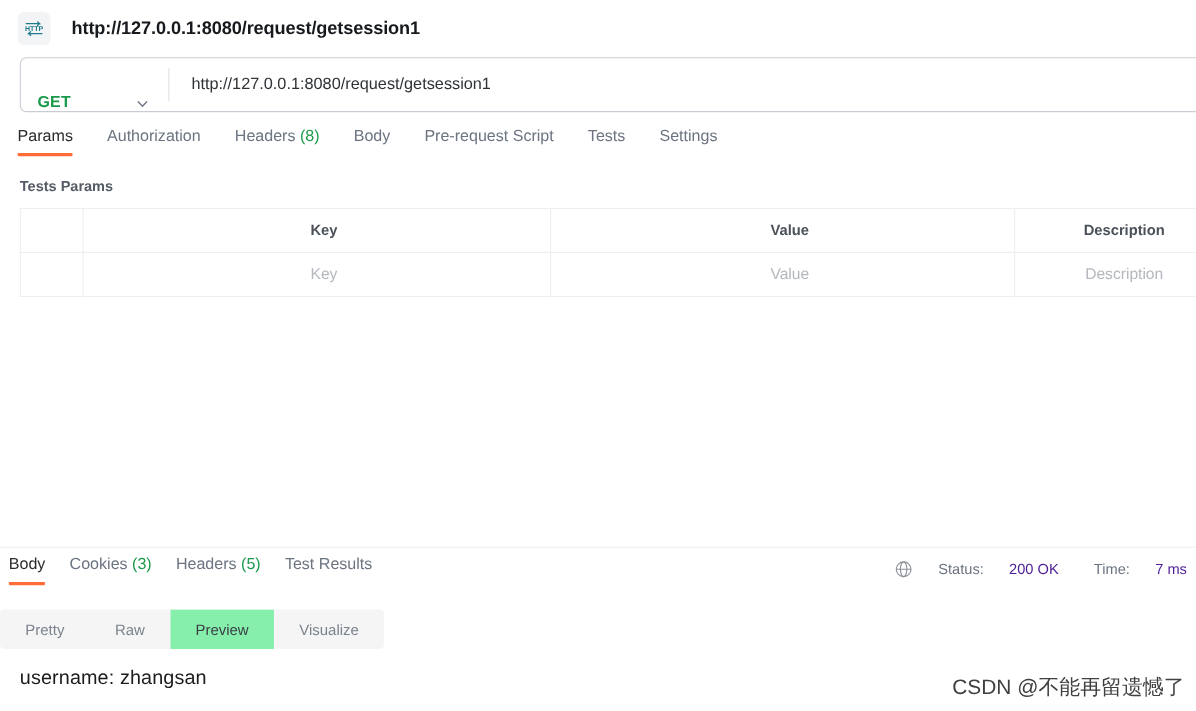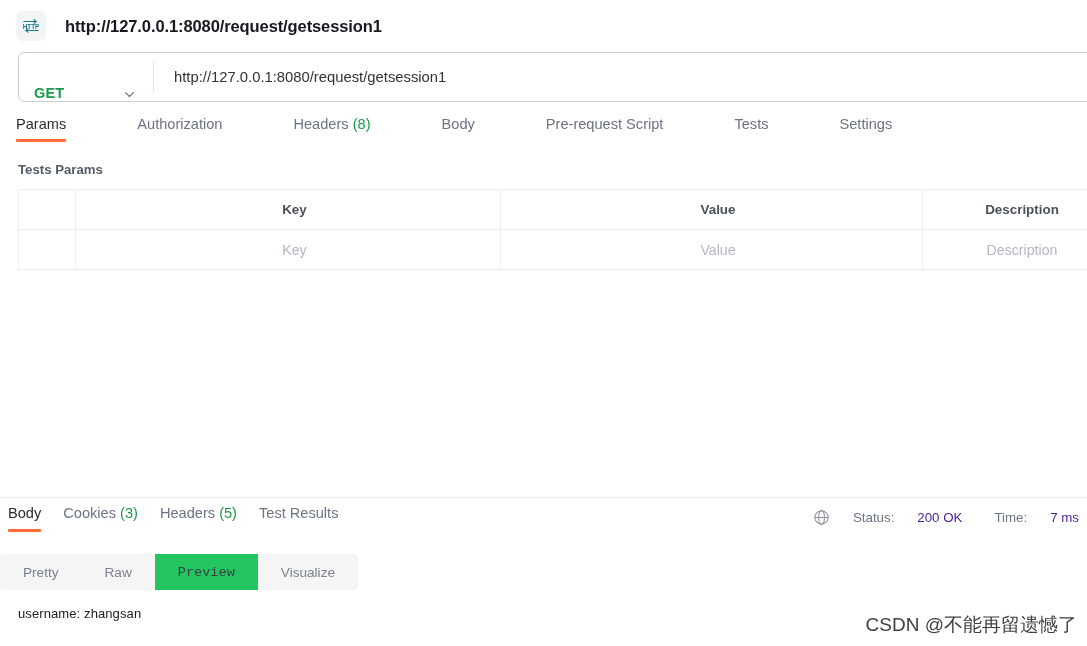--- a/index.html
+++ b/index.html
@@ -89,21 +89,20 @@
     height: 100%;
   }
 
   
   .req-tabs {
     display: flex;
     align-items: flex-start;
     padding-left: 16px;
     margin-top: 14px;
     height: 34px;
-    gap: 40px;
   }
   .tab {
     position: relative;
     font-size: 14.6px;
     color: #6b7480;
     padding: 0 0 10px 0;
     margin-right: 31px;
     cursor: pointer;
     white-space: nowrap;
   }
@@ -202,27 +201,27 @@
     color: #7a828c;
     padding: 0 23px;
     height: 36px;
     display: flex;
     align-items: center;
     cursor: pointer;
     background: transparent;
     border: 0;
     font-family: inherit;
   }
-  .vbtn.active { background: #22c55e; color: #3a3f45; font-family: Liberation Mono, monospace; }
+  .vbtn.active { background: #86efac; color: #3a3f45; }
 
   
   .resp-body {
     position: absolute;
     left: 18px; top: 606px;
-    font-size: 13px;
+    font-size: 18px;
     color: #1c1c1c;
     letter-spacing: 0.1px;
   }
 
   .watermark {
     position: absolute;
     right: 10px;
     top: 612px;
     font-size: 19px;
     color: #404040;

